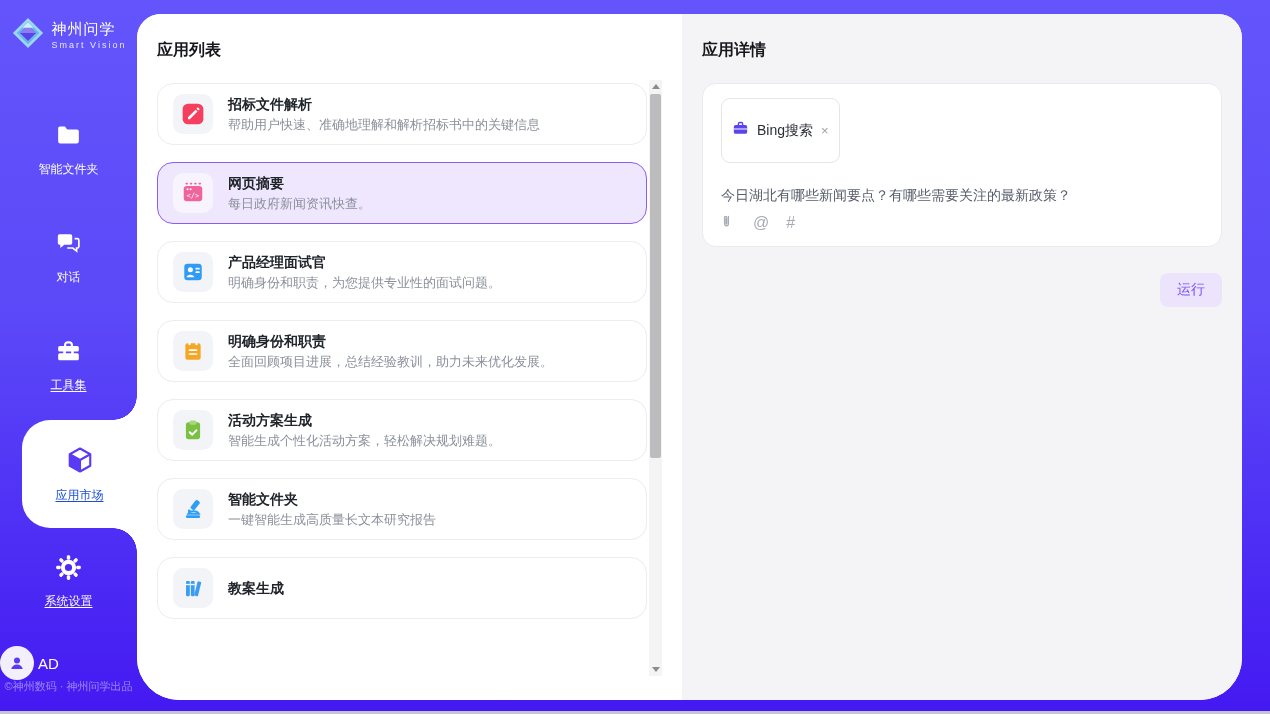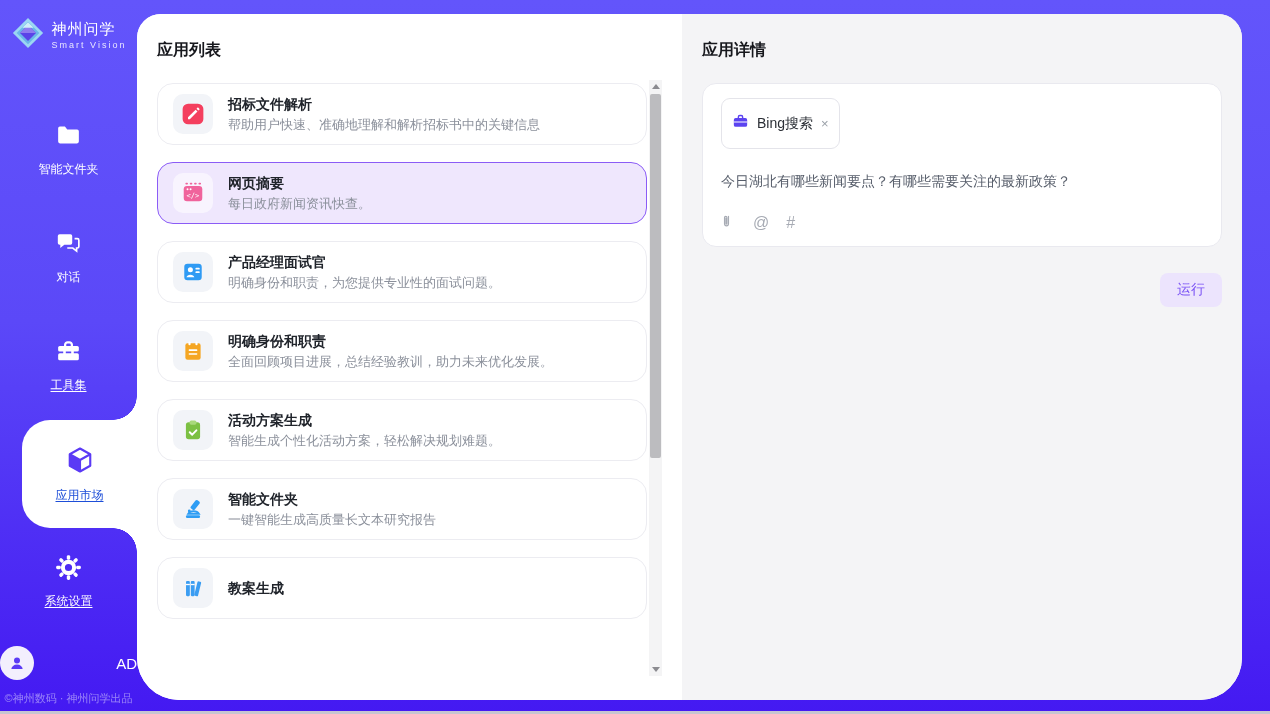--- a/index.html
+++ b/index.html
@@ -19,24 +19,24 @@
   .nav{ position:absolute; top:96px; left:0; right:0; }
   .nav-item{ position:relative; height:108px; display:flex; flex-direction:column; align-items:center; justify-content:center; gap:8px; cursor:pointer; }
   .nav-label{ color:#fff; font-size:12px; }
   .nav-label.u{ text-decoration:underline; text-underline-offset:2px; }
   .nav-item.active{ background:#fff; margin-left:22px; border-radius:28px 0 0 28px; }
   .nav-item.active::before{ content:""; position:absolute; top:-24px; right:0; width:24px; height:24px;
     background:radial-gradient(circle at top left, rgba(0,0,0,0) 23.5px, #fff 24px); }
   .nav-item.active::after{ content:""; position:absolute; bottom:-24px; right:0; width:24px; height:24px;
     background:radial-gradient(circle at bottom left, rgba(0,0,0,0) 23.5px, #fff 24px); }
   .nav-item.active .nav-label{ color:#1d4ed8; }
-  .user-row{ position:absolute; bottom:34px; left:0; right:0; display:flex; align-items:center; justify-content:space-between; gap:24px; }
+  .user-row{ position:absolute; bottom:34px; left:0; right:0; display:flex; align-items:center; justify-content:flex-start; gap:4px; }
   .avatar-circle{ width:34px; height:34px; border-radius:50%; background:#f3effd; display:flex; align-items:center; justify-content:center; }
   .user-name{ color:#fff; font-size:15px; }
-  .copyright{ position:absolute; bottom:8px; left:0; right:0; text-align:center; color:rgba(255,255,255,.45); font-size:11px; white-space:nowrap; }
+  .copyright{ position:absolute; bottom:20px; left:0; right:0; text-align:center; color:rgba(255,255,255,.45); font-size:11px; white-space:nowrap; }
 
   
   .panel{ position:absolute; left:137px; top:14px; right:28px; bottom:14px; background:#fff;
     border-radius:24px 24px 42px 42px; overflow:hidden; display:flex; z-index:1; }
 
   
   .list-pane{ width:545px; flex:none; background:#fff; position:relative; padding:26px 0 0 20px; }
   .pane-title{ font-size:16px; font-weight:bold; color:#17181d; }
   .cards{ margin-top:22px; width:490px; }
   .app-card{ height:62px; border:1px solid #ececf1; border-radius:16px; margin-bottom:17px;
@@ -55,21 +55,21 @@
   .sb-arrow.up{ top:0; } .sb-arrow.down{ bottom:0; }
   .tri-up{ width:0; height:0; border-left:4px solid transparent; border-right:4px solid transparent; border-bottom:5px solid #8b8b90; }
   .tri-down{ width:0; height:0; border-left:4px solid transparent; border-right:4px solid transparent; border-top:5px solid #8b8b90; }
   .sb-thumb{ position:absolute; left:1px; top:14px; width:11px; height:364px; background:#bcbcbf; border-radius:2px; cursor:grab; }
 
   
   .detail-pane{ flex:1; background:#f4f4f6; padding:26px 20px 0 20px; }
   .detail-card{ margin-top:22px; background:#fff; border:1px solid #e9e9ef; border-radius:14px;
     height:164px; padding:14px 18px; position:relative; }
   .chip{ display:inline-flex; align-items:center; gap:8px; border:1px solid #e4e4ea; border-radius:9px;
-    padding:14px 10px; background:#fff; cursor:default; }
+    padding:21px 10px; background:#fff; cursor:default; }
   .chip-label{ font-size:14px; color:#2b2f36; }
   .chip-close{ font-size:13px; color:#9aa0a8; cursor:pointer; line-height:1; }
   .query-text{ margin-top:24px; font-size:14px; color:#565d6a; }
   .attach-row{ position:absolute; left:18px; bottom:13px; display:flex; align-items:center; gap:17px; }
   .sym{ font-size:16px; color:#a7abb4; cursor:pointer; line-height:1; }
   .run-row{ margin-top:26px; display:flex; justify-content:flex-end; }
   .run-btn{ background:#ece4fd; color:#7a52f5; border:none; border-radius:8px; padding:8px 17px;
     font-size:14px; font-family:inherit; cursor:pointer; }
 </style>
 </head>

